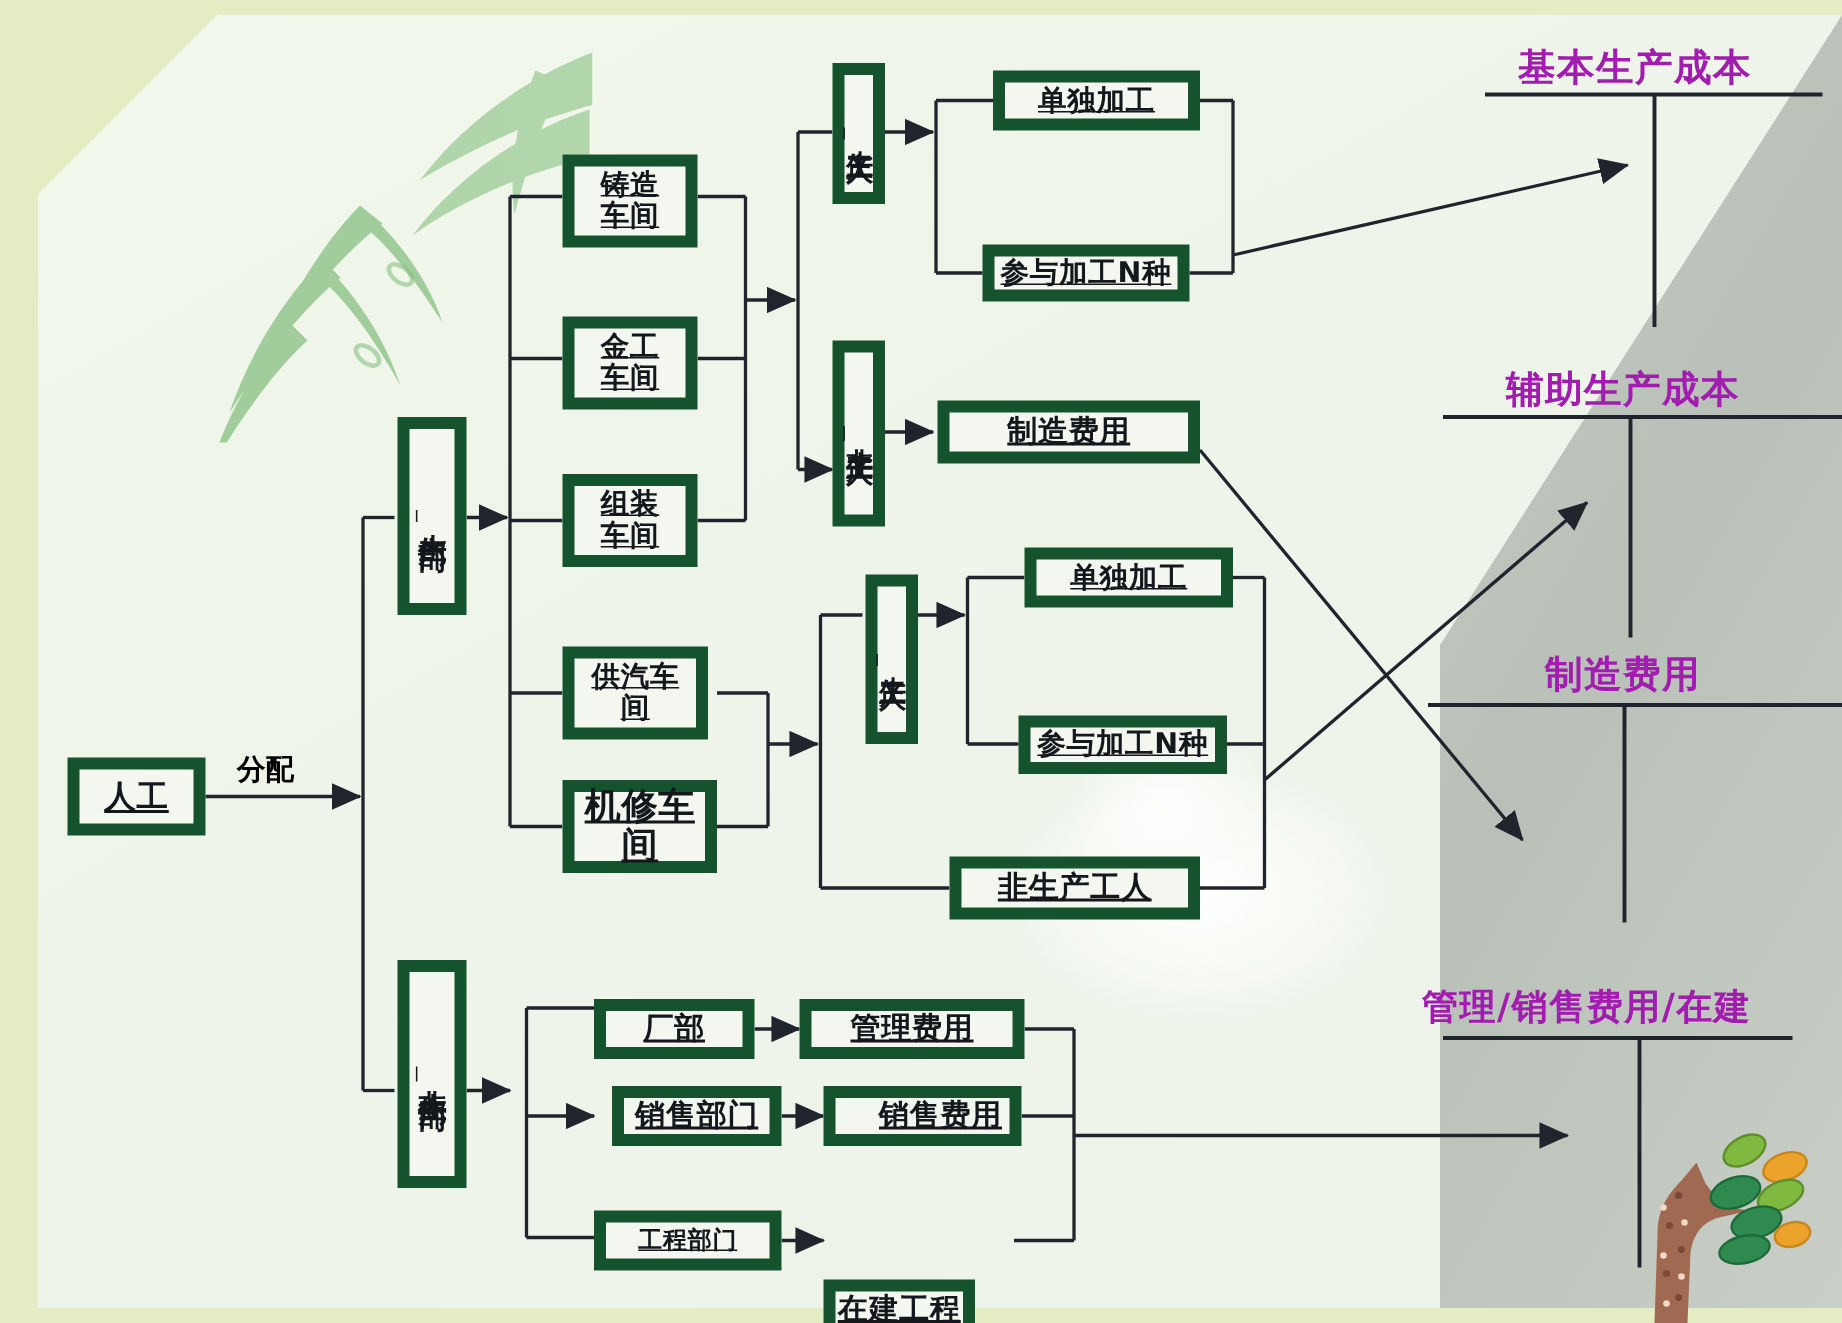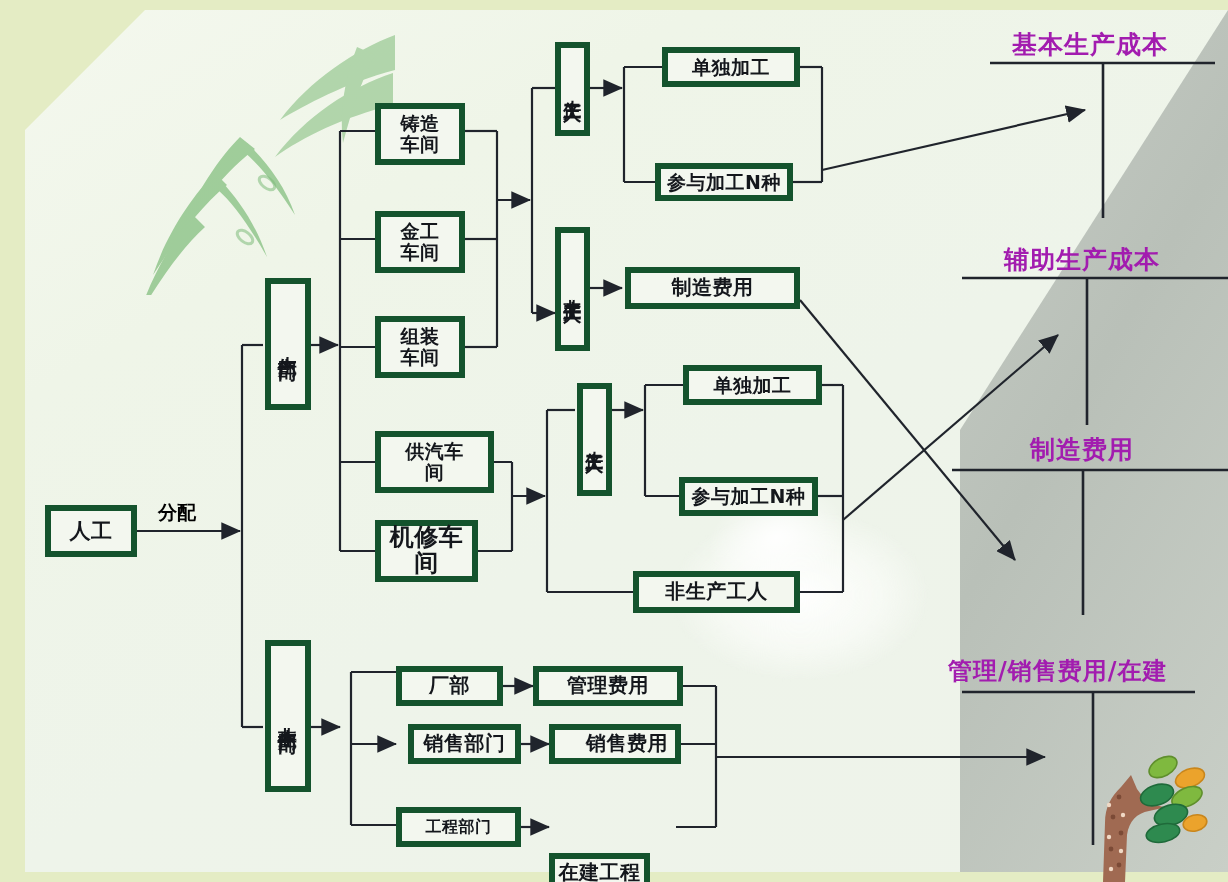--- a/index.html
+++ b/index.html
@@ -30,24 +30,25 @@
     position:absolute;left:700px;top:470px;width:200px;height:150px;
     background:radial-gradient(ellipse 100px 70px at 40% 40%, rgba(255,255,255,.95) 0%, rgba(255,255,255,0) 70%);
     transform:rotate(-18deg);
   }
   .bamboo{position:absolute;pointer-events:none;}
   .tree{position:absolute;left:1075px;top:745px;}
 
   
   .node{
     position:absolute;box-sizing:border-box;
-    border:6px solid #14532d;background:#f3f7ef;
+    border:8px solid #14532d;background:#f3f7ef;
     display:flex;align-items:center;justify-content:center;text-align:center;
     color:#14171c;font-weight:bold;line-height:1.08;
     letter-spacing:.5px;
+    text-decoration:underline;
   }
   .node.v{writing-mode:vertical-rl;text-orientation:upright;letter-spacing:2px;}
   .node.two{flex-direction:column;}
   .taccount-label{
     position:absolute;color:#a21caf;font-weight:bold;white-space:nowrap;
     letter-spacing:1px;
   }
   svg.overlay{position:absolute;left:0;top:0;width:1228px;height:882px;pointer-events:none;}
 </style>
 </head>
@@ -227,21 +228,21 @@
   </div>
   <div class="node two" style="left:375px;top:211px;width:90px;height:62px;font-size:19px;">
     <span>金工</span>
     <span>车间</span>
   </div>
   <div class="node two" style="left:375px;top:316px;width:90px;height:62px;font-size:19px;">
     <span>组装</span>
     <span>车间</span>
   </div>
 
-  <div class="node two" style="left:375px;top:431px;width:119px;height:62px;font-size:19px;">
+  <div class="node two" style="left:375px;top:431px;width:97px;height:62px;font-size:19px;">
     <span>供汽车</span>
     <span>间</span>
   </div>
   <div class="node two" style="left:375px;top:520px;width:103px;height:62px;font-size:24px;">
     <span>机修车</span>
     <span>间</span>
   </div>
 
   <div class="node v" style="left:555px;top:42px;width:35px;height:94px;font-size:18px;">
     <span>生产工人</span>

